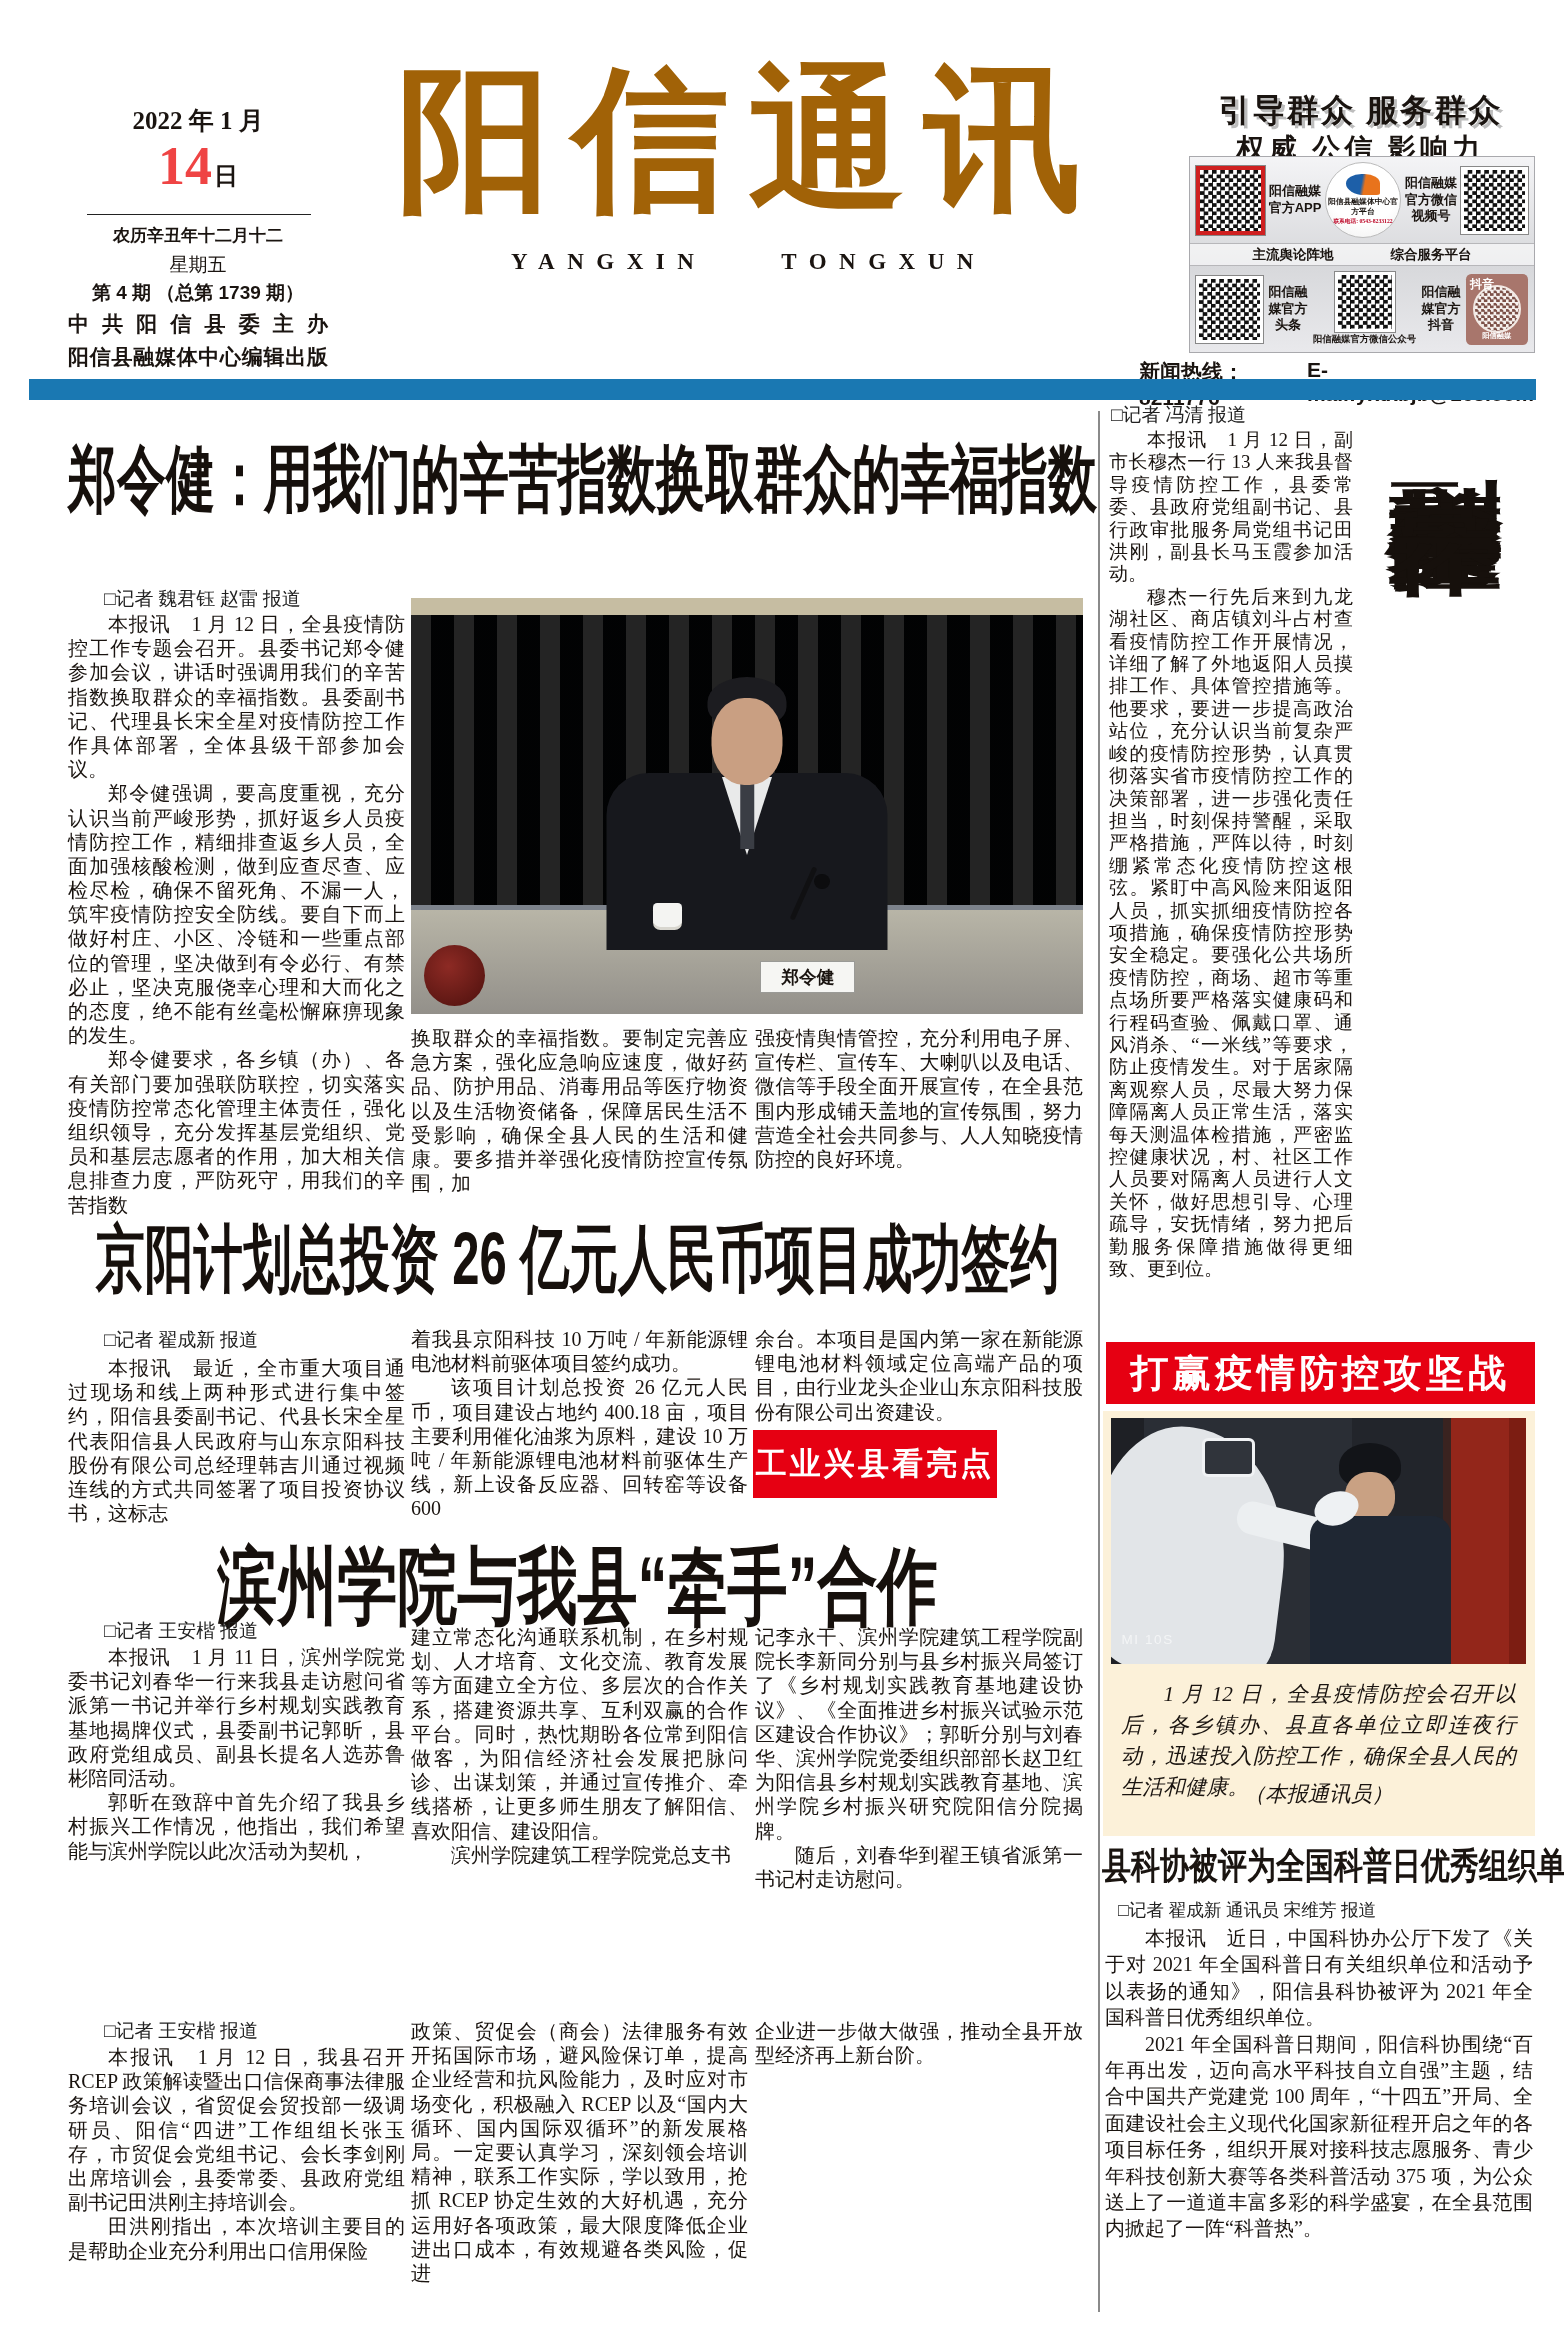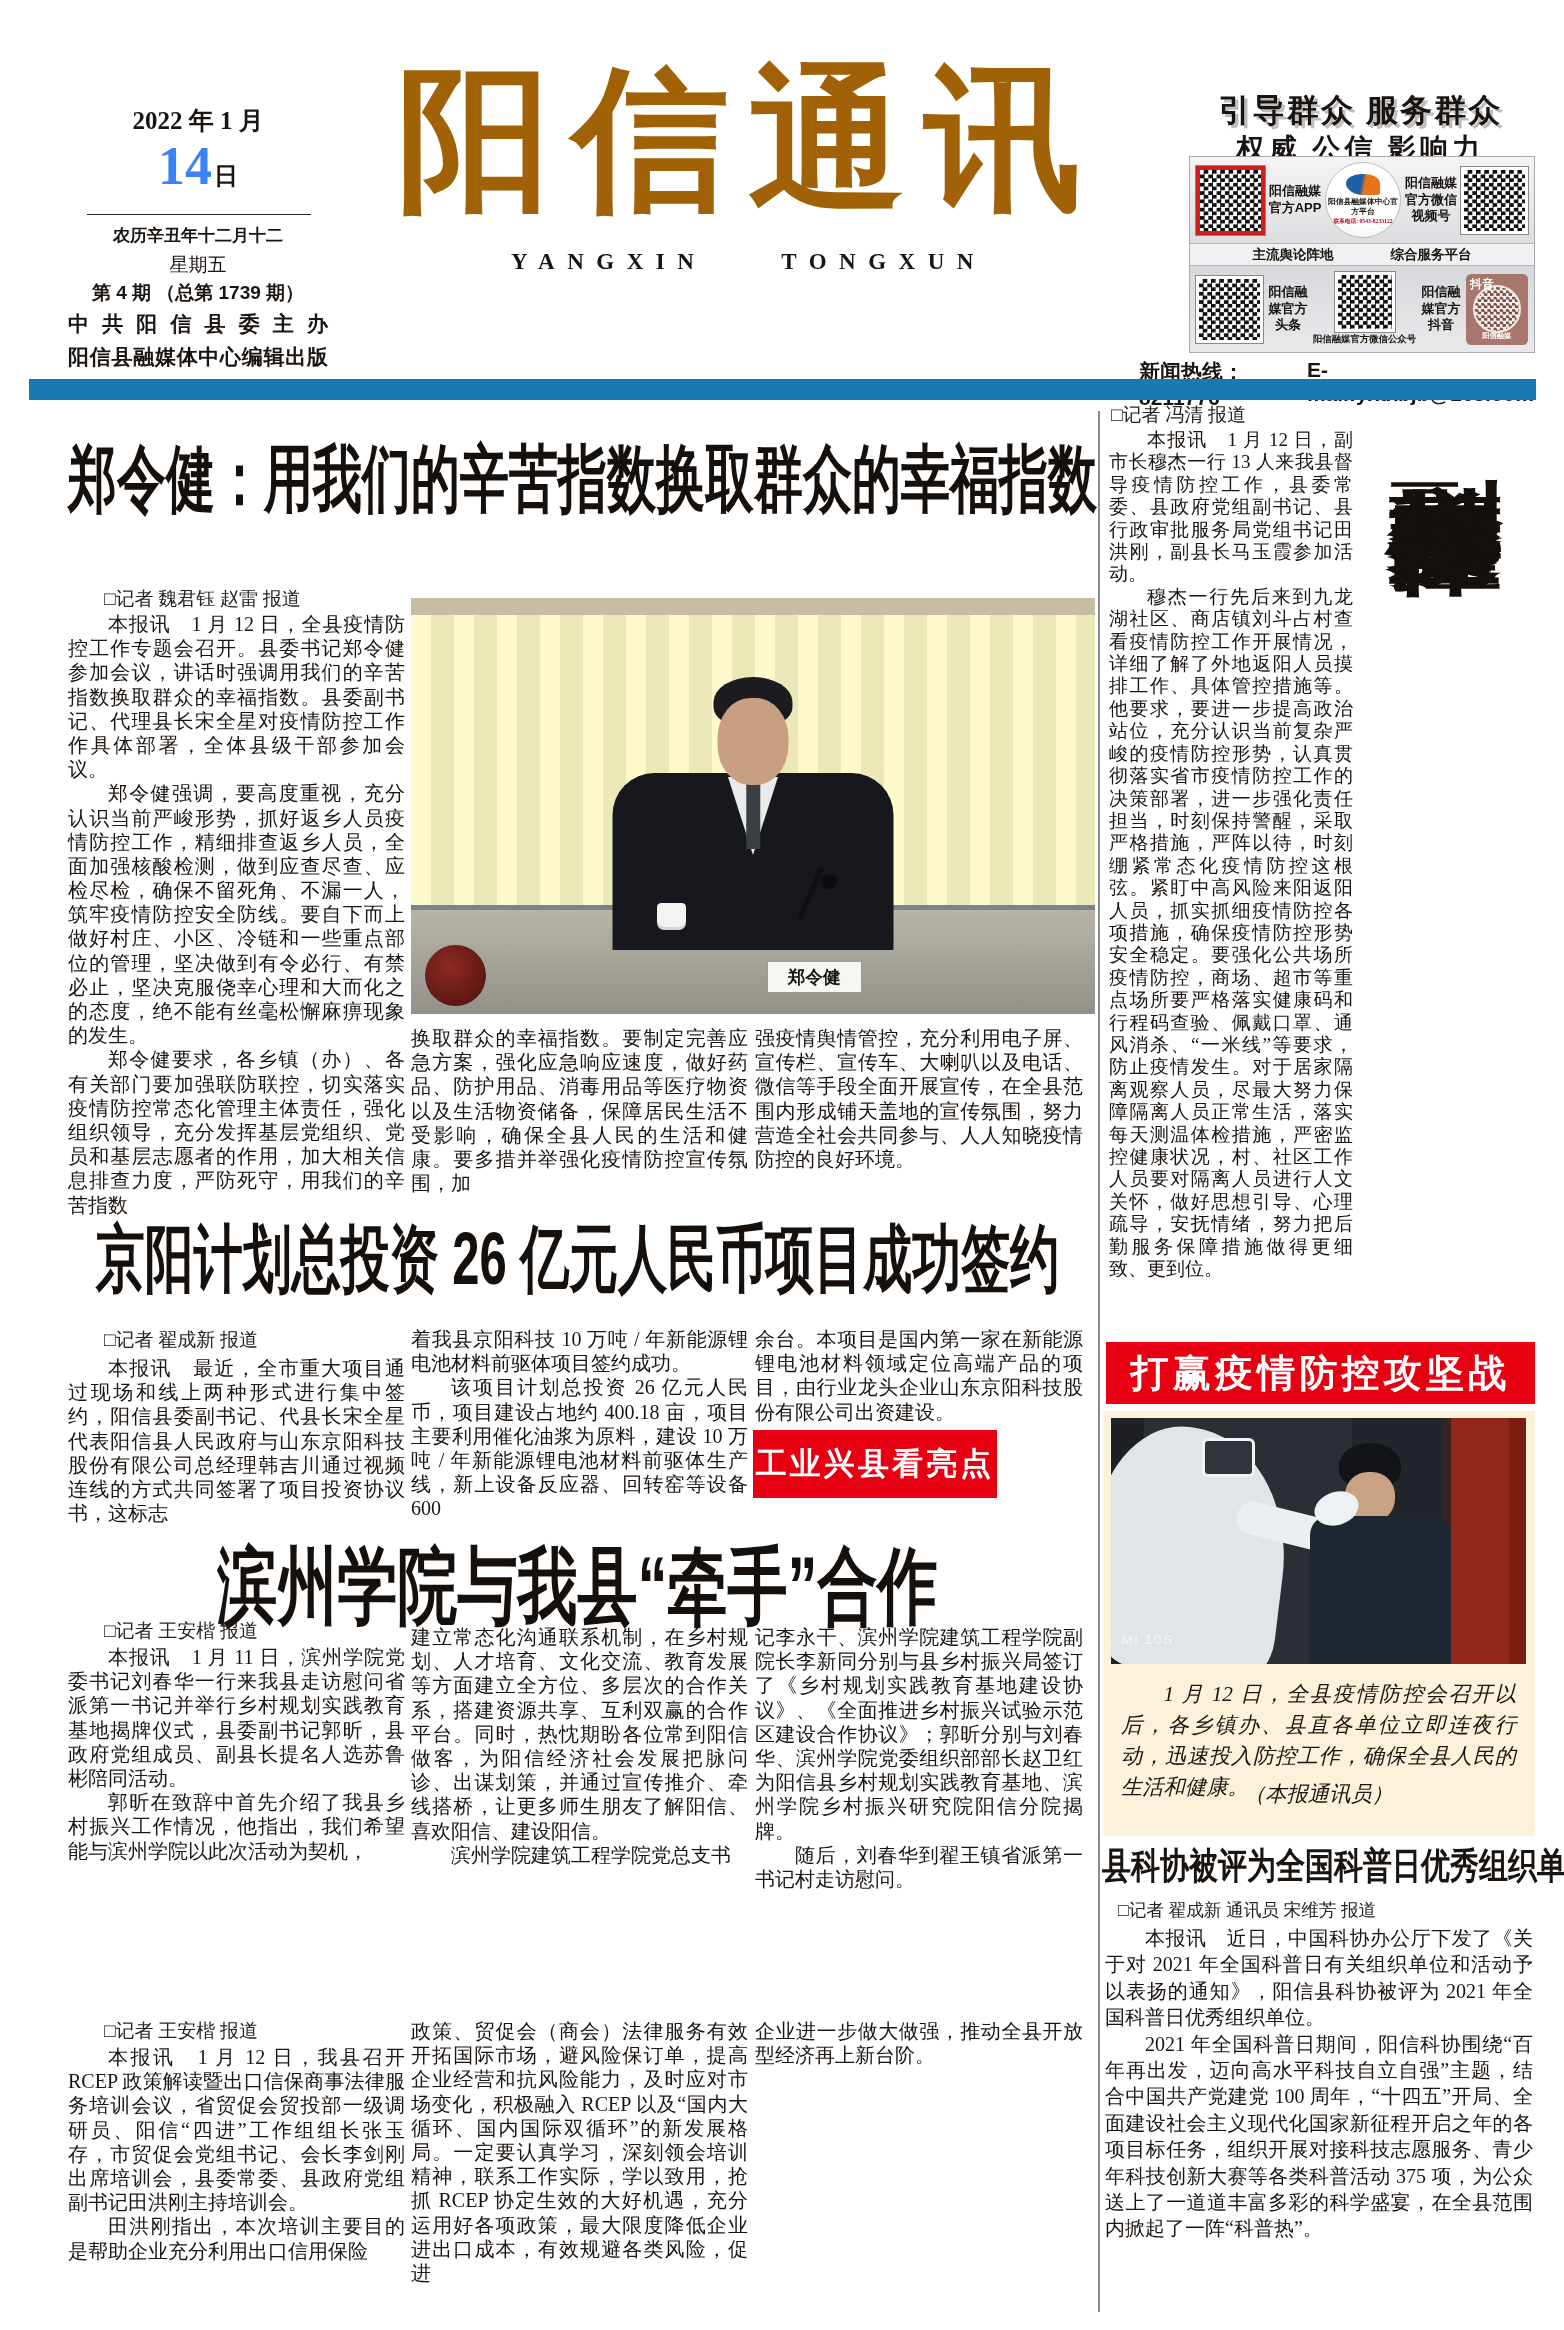--- a/index.html
+++ b/index.html
@@ -3,21 +3,21 @@
 <meta charset="utf-8">
 <style>
   html,body{margin:0;padding:0;background:#ffffff;}
   #page{position:relative;width:1565px;height:2330px;background:#fff;overflow:hidden;
         font-family:"Liberation Serif","DejaVu Serif",serif;color:#1a1410;}
   .abs{position:absolute;}
   .sans{font-family:"Liberation Sans","DejaVu Sans",sans-serif;}
   
   .mh-dateline{left:68px;top:104px;width:260px;font-size:25px;font-weight:bold;text-align:center;}
   .mh-dayrow{left:68px;top:139px;width:260px;text-align:center;}
-  .mh-day{font-size:54px;font-weight:900;color:#3b82f6;line-height:1;}
+  .mh-day{font-size:54px;font-weight:900;color:#ef4444;line-height:1;}
   .mh-dayunit{font-size:24px;font-weight:900;font-family:"Liberation Sans",sans-serif;}
   .mh-rule{left:87px;top:214px;width:224px;border-top:1.6px solid #222;height:0;}
   .mh-lunar{left:68px;top:224px;width:260px;font-size:17px;font-weight:900;text-align:center;}
   .mh-week{left:68px;top:252px;width:260px;font-size:19px;font-weight:400;text-align:center;}
   .mh-issue{left:68px;top:280px;width:260px;font-size:19px;font-weight:900;text-align:center;}
   .mh-org{left:68px;top:310px;width:260px;font-size:21px;font-weight:900;text-align:justify;text-align-last:justify;}
   .mh-pub{left:68px;top:343px;width:260px;font-size:21px;font-weight:900;text-align:justify;text-align-last:justify;}
   
   .mh-title{left:322px;top:55px;width:853px;text-align:center;font-size:156px;line-height:1.1;
             font-weight:700;color:#a16207;letter-spacing:20px;white-space:nowrap;}
@@ -55,21 +55,21 @@
   
   .divider{left:1098px;top:411px;width:1.6px;height:1901px;background:#8a8a8a;}
   .headline{left:68px;width:1019px;text-align:center;white-space:nowrap;font-weight:900;
             font-family:"Liberation Sans","DejaVu Sans",sans-serif;color:#16100c;}
   .hs{display:inline-block;transform:scaleY(1.5);transform-origin:center;}
   .byline{font-size:19px;color:#222;}
   .col{font-size:20px;line-height:1.21;text-align:justify;}
   .col p{margin:0;text-indent:2em;}
   .col.cont p:first-child{text-indent:0;}
   
-  .photo1{left:411px;top:598px;width:672px;height:416px;background:#fef9c3;overflow:hidden;padding-left:12px;}
+  .photo1{left:411px;top:598px;width:672px;height:416px;background:#000000;overflow:hidden;}
   .p1-top{position:absolute;left:0;top:0;width:100%;height:4%;background:#c6bda2;}
   .p1-curtain{position:absolute;left:0;top:4%;width:100%;height:70%;
       background:repeating-linear-gradient(90deg,rgba(255,255,255,.14) 0 20px,rgba(20,30,40,.08) 20px 43px);}
   .p1-desk{position:absolute;left:0;bottom:0;width:100%;height:25%;background:linear-gradient(180deg,#b8b5a7,#93908a);}
   .p1-deskline{position:absolute;left:0;bottom:25%;width:100%;height:5.2px;background:#7d838c;}
   .p1-hair{position:absolute;left:50%;top:19%;width:79px;height:50px;transform:translateX(-50%);background:#1c1c20;border-radius:50% 50% 40% 40%;}
   .p1-face{position:absolute;left:50%;top:24%;width:71px;height:87px;transform:translateX(-50%);background:#c99f82;border-radius:46%;}
   .p1-body{position:absolute;left:50%;top:42%;width:281px;height:177px;transform:translateX(-50%);background:#17181d;border-radius:42px 42px 0 0;}
   .p1-shirt{position:absolute;left:50%;top:43%;width:50px;height:78px;transform:translateX(-50%);
             background:#e9eaea;clip-path:polygon(0 0,100% 0,50% 100%);}

